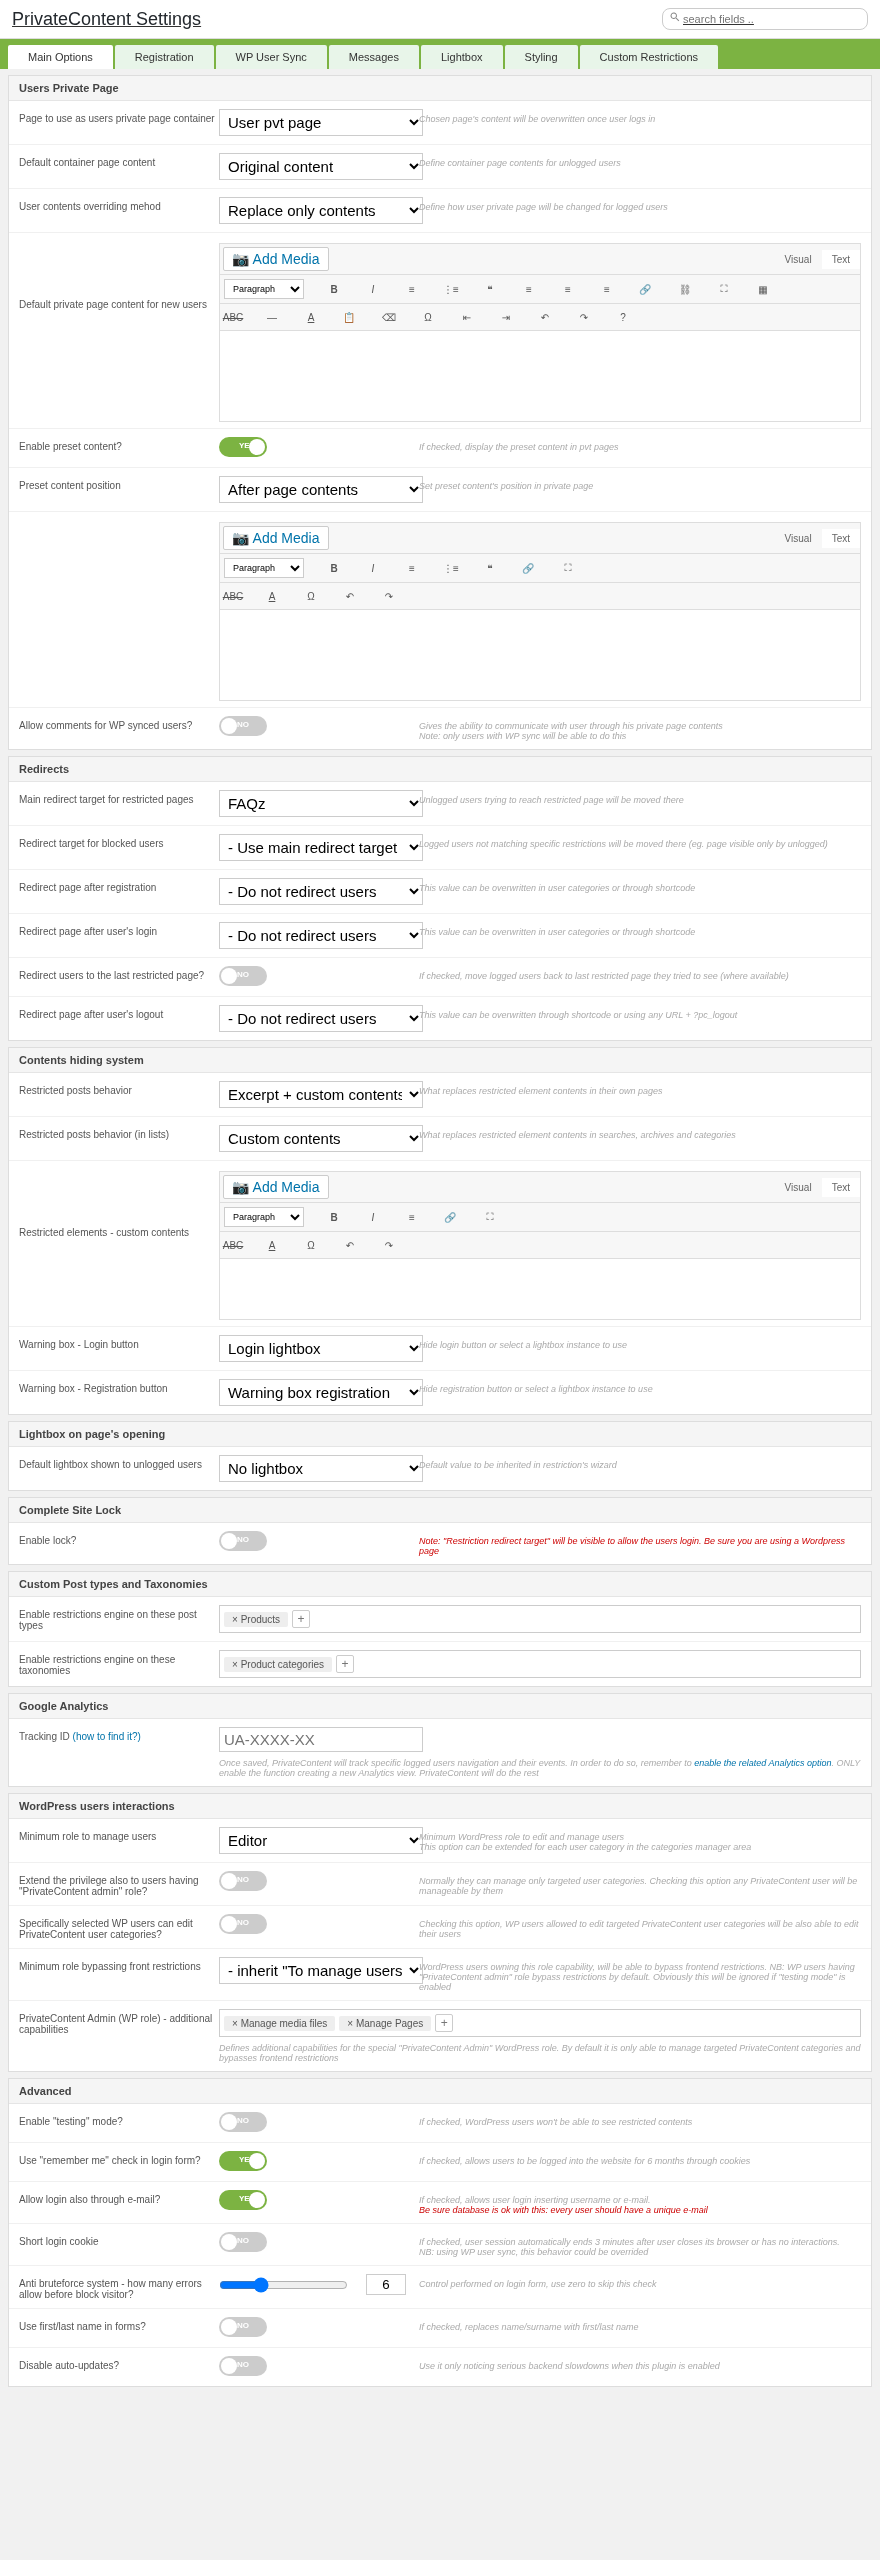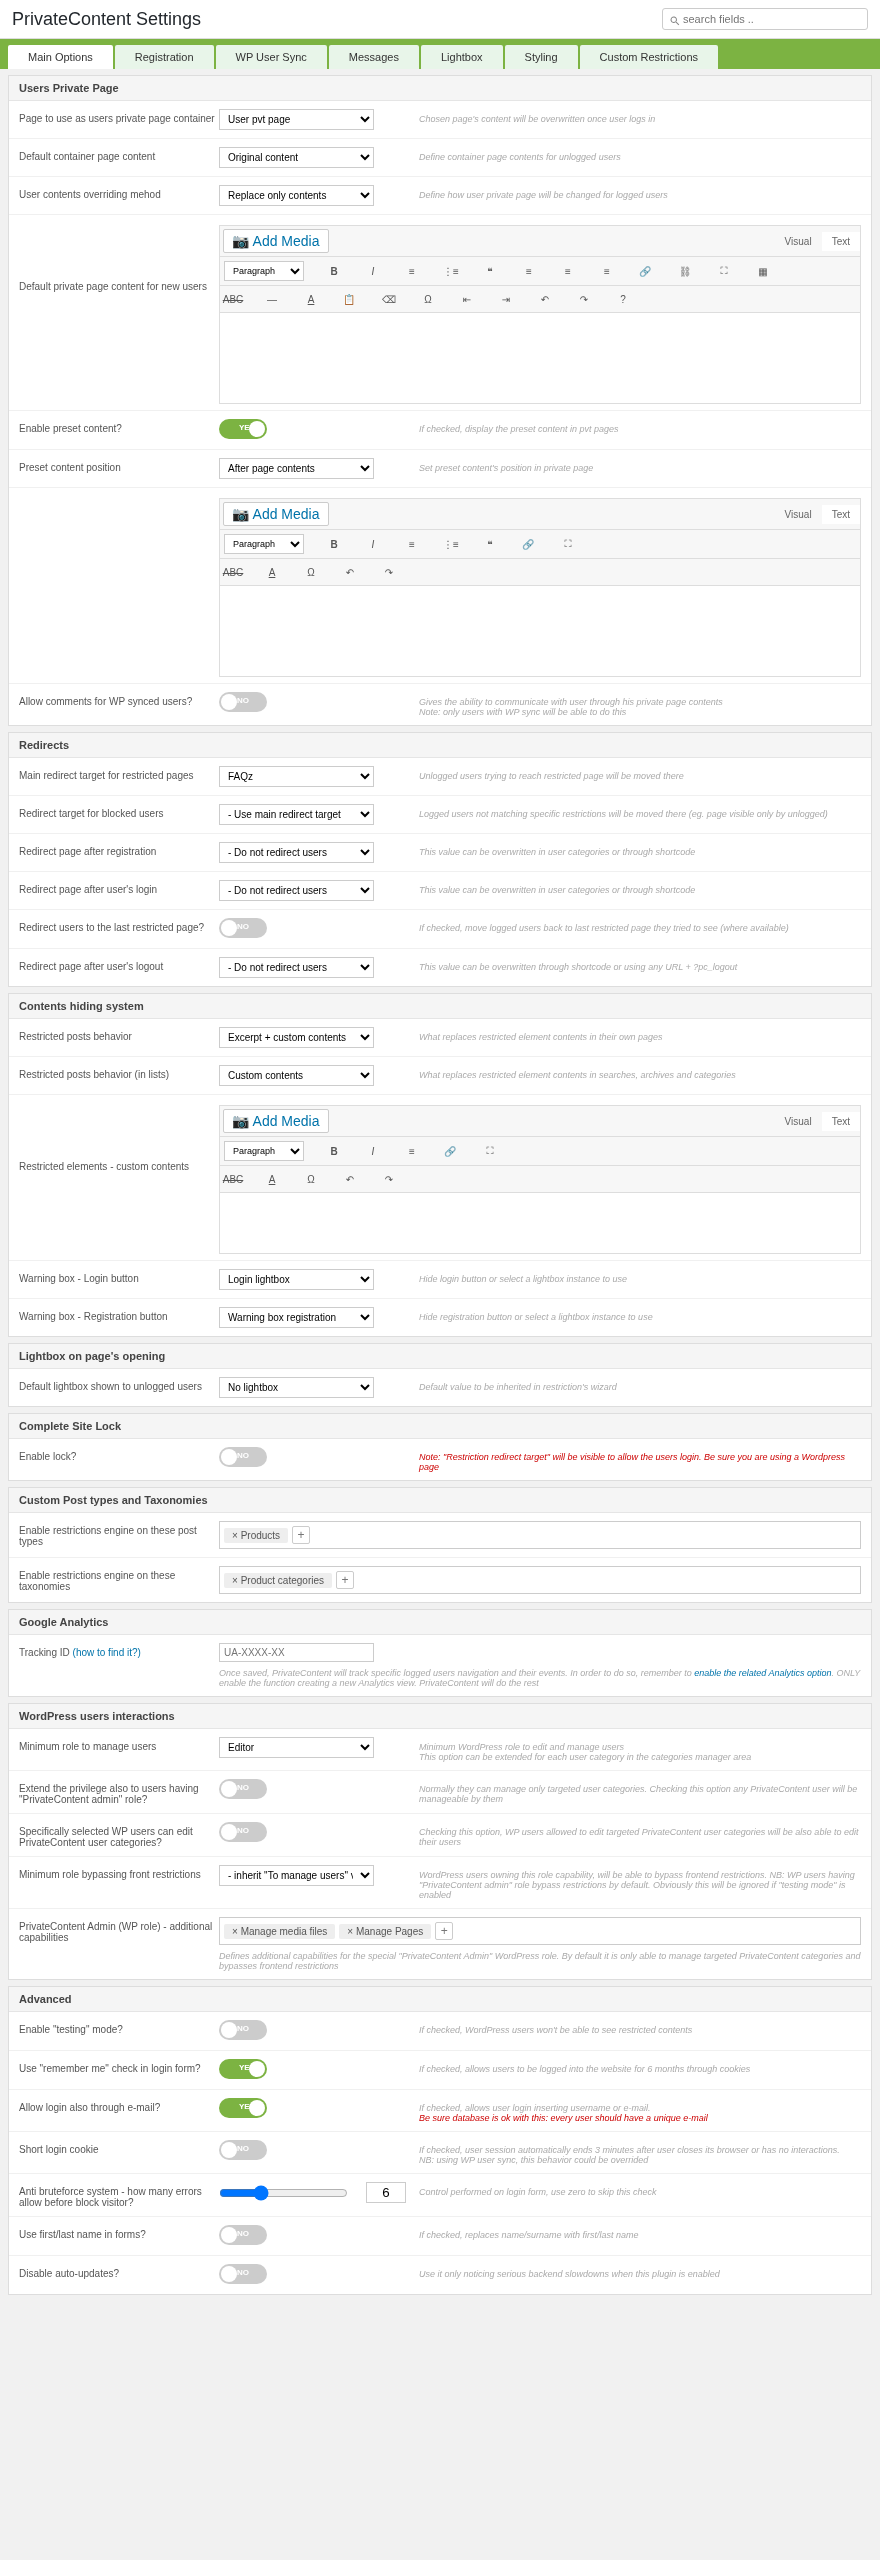--- a/index.html
+++ b/index.html
@@ -1,31 +1,31 @@
 <!DOCTYPE html>
 <html><head>
 <meta charset="utf-8">
 <style>
 * { margin: 0; padding: 0; box-sizing: border-box; font-family: -apple-system, BlinkMacSystemFont, "Segoe UI", Arial, sans-serif; }
 body { background: #f1f1f1; font-size: 11px; color: #333; width: 880px; }
-.header { display: flex; justify-content: space-between; align-items: center; padding: 8px 12px; background: #fff; border-bottom: 1px solid #ddd; }
+.header { display: flex; justify-content: space-between; align-items: center; padding: 8px 12px; background: #fff; border-bottom: 1px solid #ddd; text-decoration: underline; }
 .header h1 { font-size: 18px; font-weight: 400; color: #23282d; }
-.search-box { display: flex; align-items: flex-end; border: 1px solid #ccc; border-radius: 3px; padding: 2px 6px; }
+.search-box { display: flex; align-items: flex-start; border: 1px solid #ccc; border-radius: 8px; padding: 2px 6px; }
 .search-box input { border: none; outline: none; font-size: 11px; width: 180px; padding: 2px; color: #999; }
 .tabs { display: flex; background: #7cb342; padding: 6px 8px 0; }
 .tab { padding: 6px 20px; font-size: 11px; color: #333; cursor: pointer; border-radius: 2px 2px 0 0; margin-right: 2px; background: #e8f5e9; }
 .tab.active { background: #fff; font-weight: 500; }
 .section { background: #fff; margin: 6px 8px; border: 1px solid #ddd; }
 .section-title { background: #f5f5f5; padding: 6px 10px; font-size: 11px; font-weight: 600; color: #444; border-bottom: 1px solid #e5e5e5; }
 .row { display: flex; padding: 8px 10px; border-bottom: 1px solid #f0f0f0; align-items: flex-start; }
 .row:last-child { border-bottom: none; }
 .label-col { width: 200px; font-size: 10px; color: #555; padding-top: 4px; flex-shrink: 0; }
 .control-col { width: 180px; flex-shrink: 0; }
 .help-col { flex: 1; font-size: 9px; color: #aaa; font-style: italic; padding-left: 20px; padding-top: 5px; }
-select, .text-input { width: 155px; padding: 3px 4px; font-size: 10px; border: 1px solid #ccc; background: #fff; }
+select, .text-input { width: 204px; padding: 3px 4px; font-size: 15px; border: 1px solid #ccc; background: #fff; }
 .toggle { width: 48px; height: 20px; border-radius: 10px; position: relative; display: inline-block; }
 .toggle.on { background: #7cb342; }
 .toggle.off { background: #ccc; }
 .toggle-knob { width: 16px; height: 16px; background: #fff; border-radius: 50%; position: absolute; top: 2px; }
 .toggle.on .toggle-knob { right: 2px; }
 .toggle.off .toggle-knob { left: 2px; }
 .toggle-label { position: absolute; top: 4px; font-size: 8px; color: #fff; font-weight: bold; }
 .toggle.on .toggle-label { left: 20px; }
 .toggle.off .toggle-label { right: 18px; }
 .editor-box { border: 1px solid #ddd; margin-top: 4px; }

